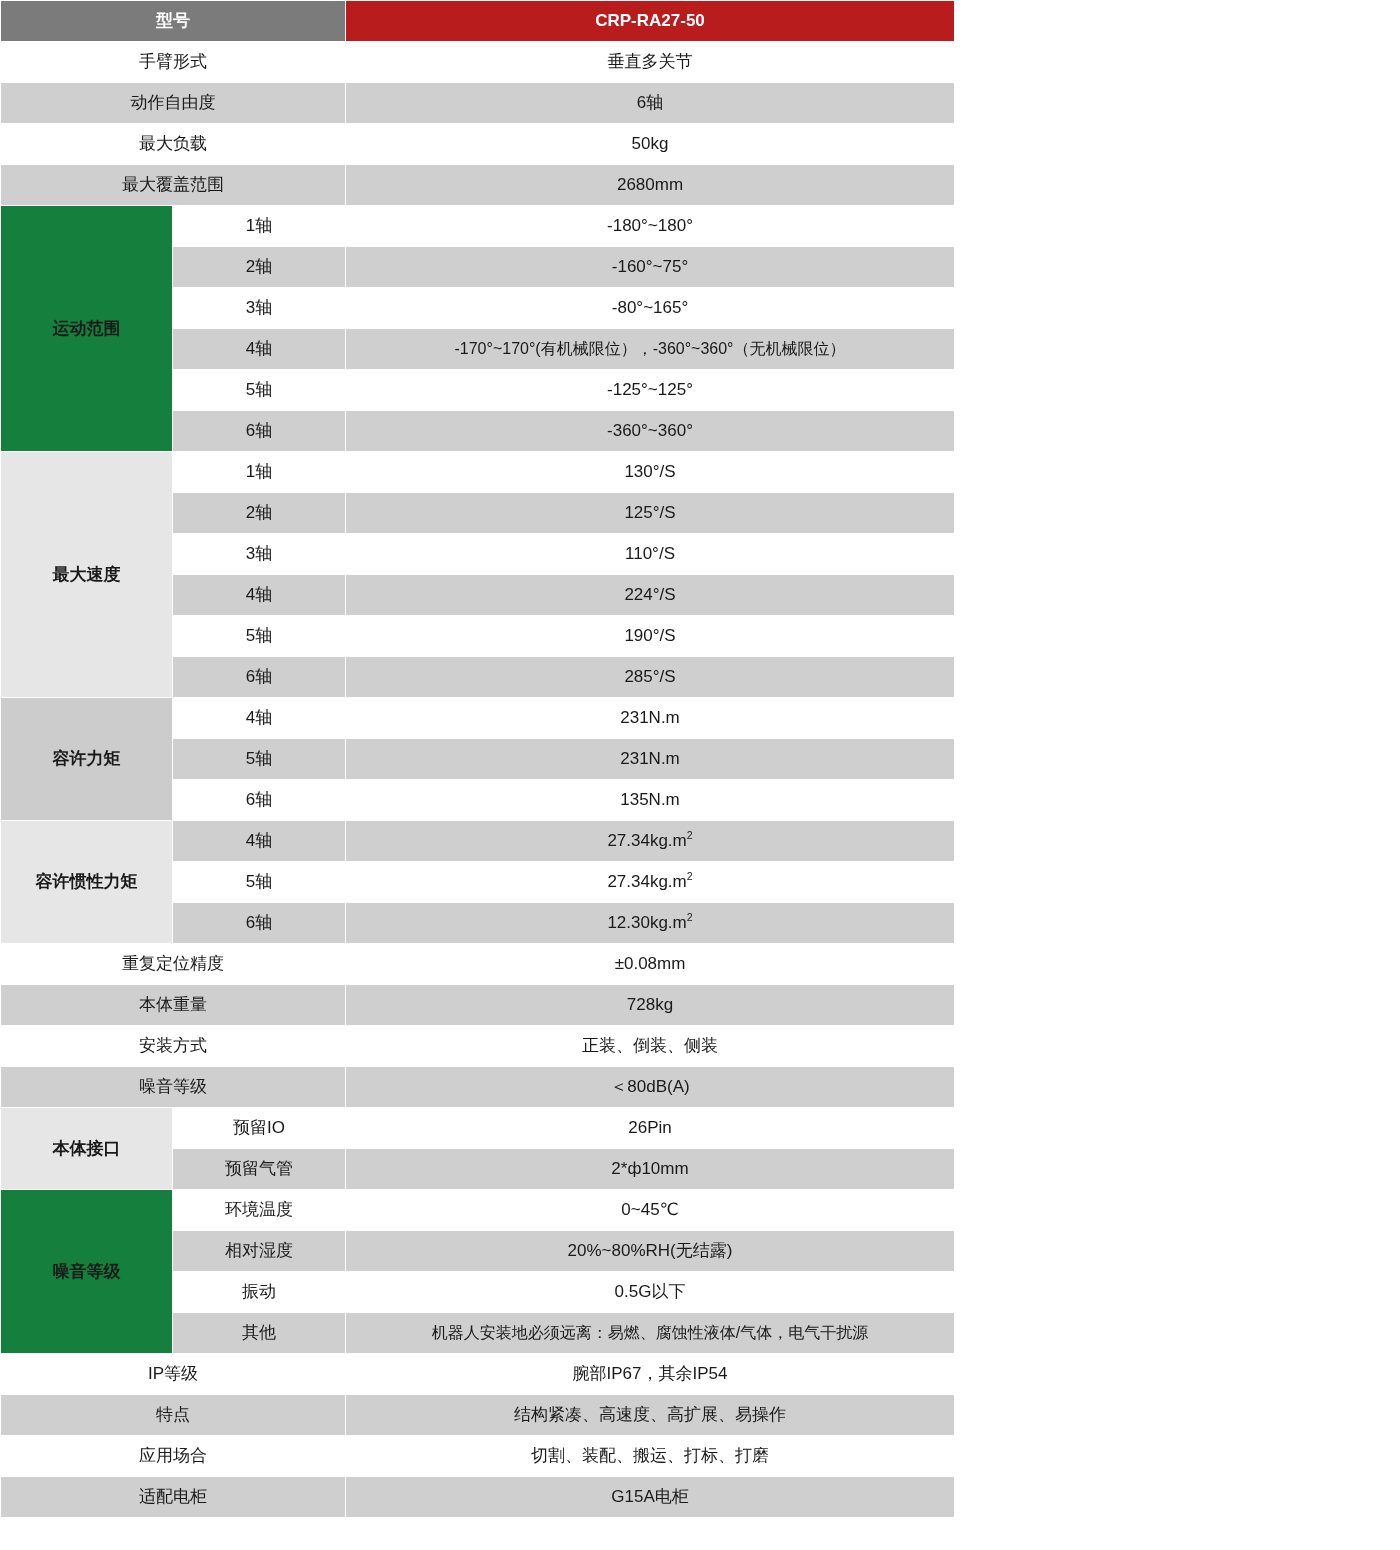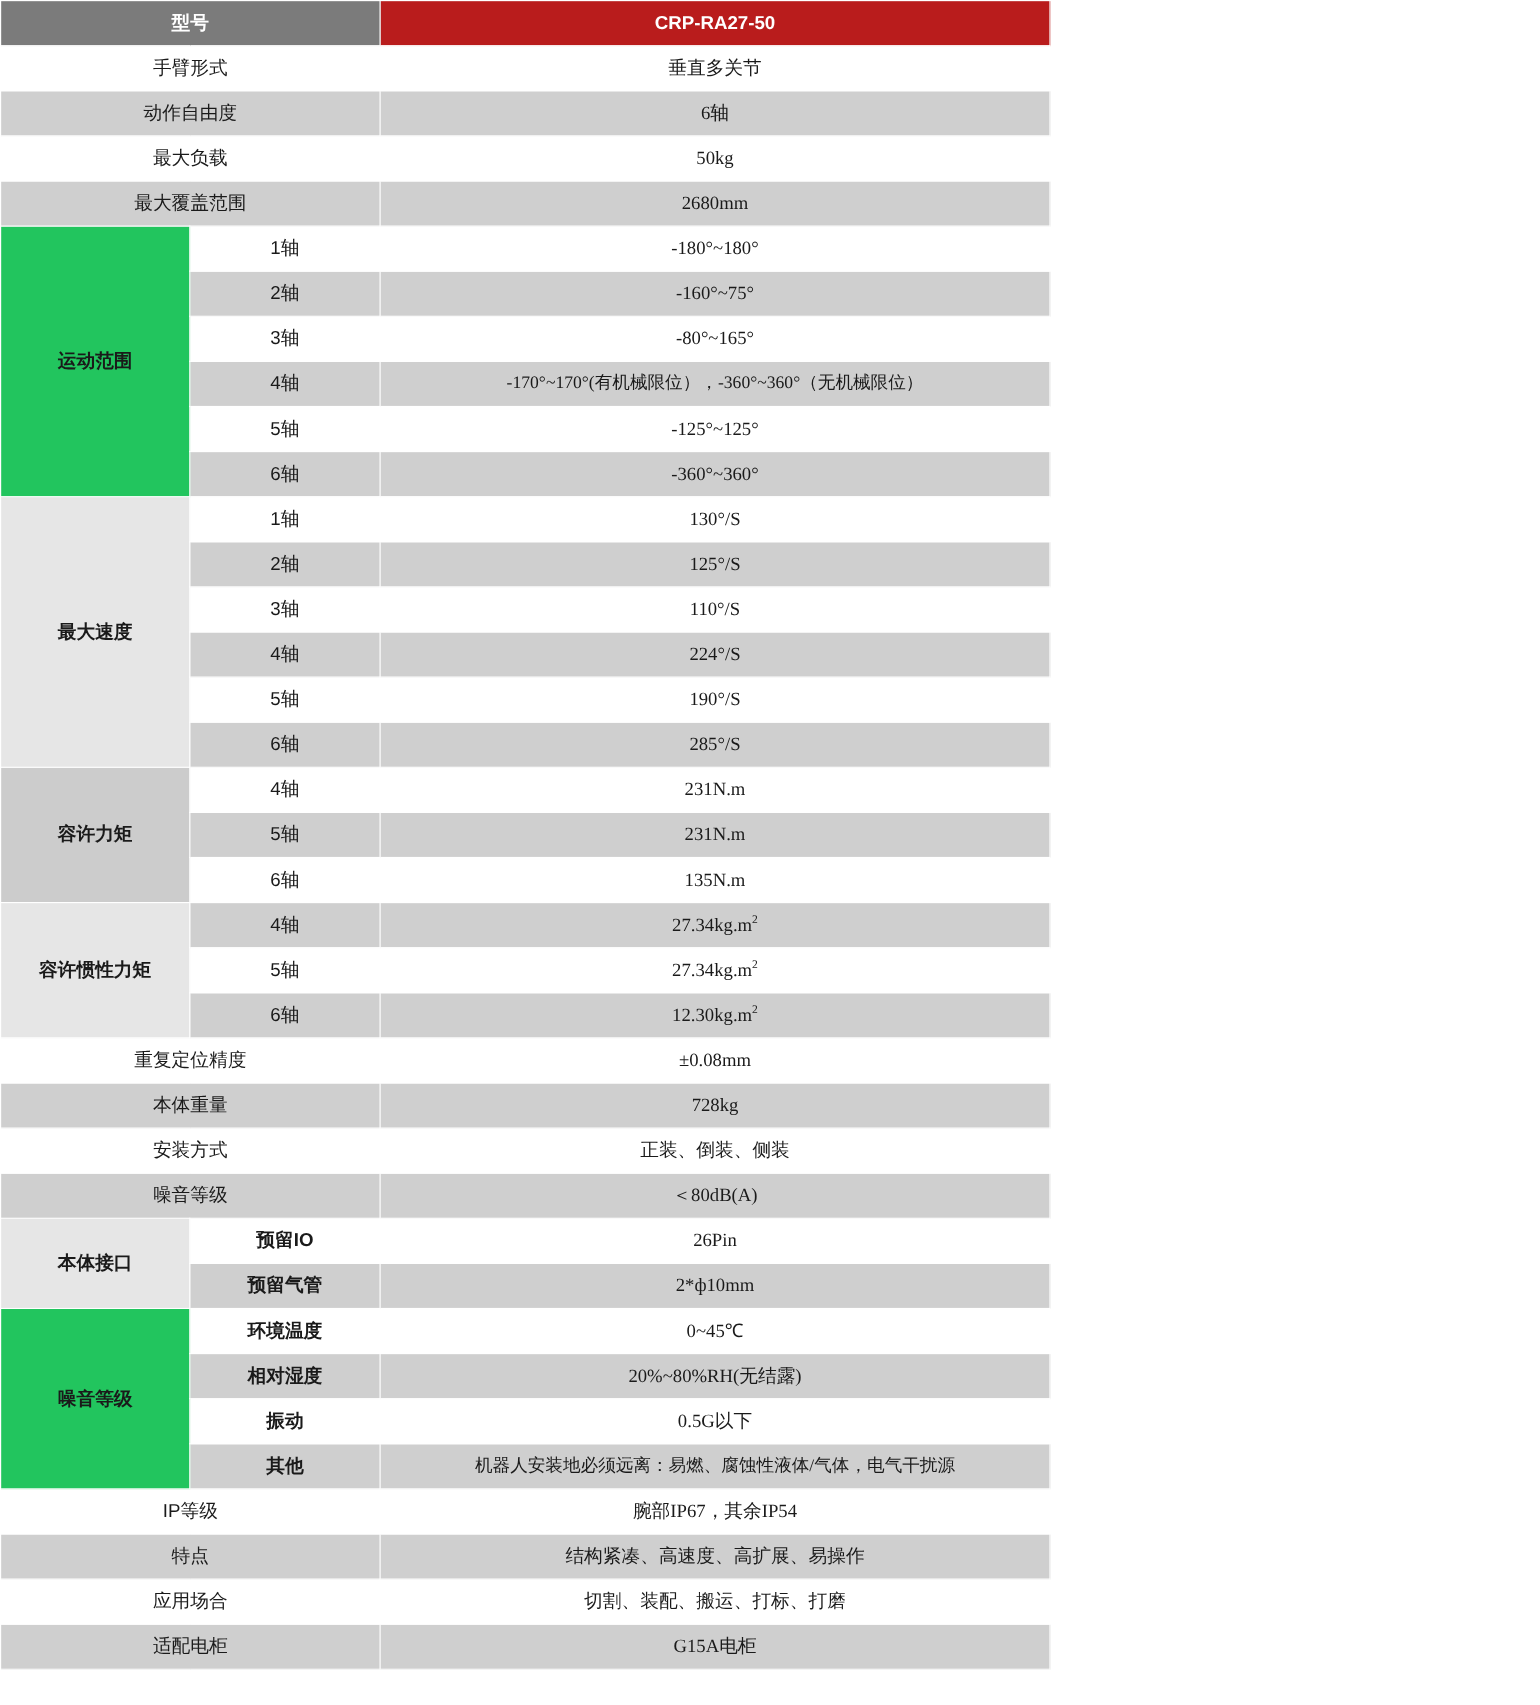--- a/index.html
+++ b/index.html
@@ -56,33 +56,32 @@
   
   td.grp {
     font-weight: bold;
     font-size: 17px;
   }
   
   td.sub {
     font-size: 16.5px;
   }
   td.sub.b {
-    font-weight: bold;
+    font-weight: normal;
   }
   
   td.val {
     font-size: 17px;
-    font-family: Liberation Serif, serif;
   }
   td.val.small {
     font-size: 16px;
   }
   .sh-mid   { background: #cfcfcf; }
   .sh-white { background: #ffffff; }
-  .sh-grp-dark { background: #22c55e; }
+  .sh-grp-dark { background: #15803d; }
   .sh-grp-light { background: #e6e6e6; }
   .sh-grp-mid { background: #cccccc; }
 
   sup {
     font-size: 0.62em;
     vertical-align: super;
     line-height: 0;
   }
 </style>
 </head>

